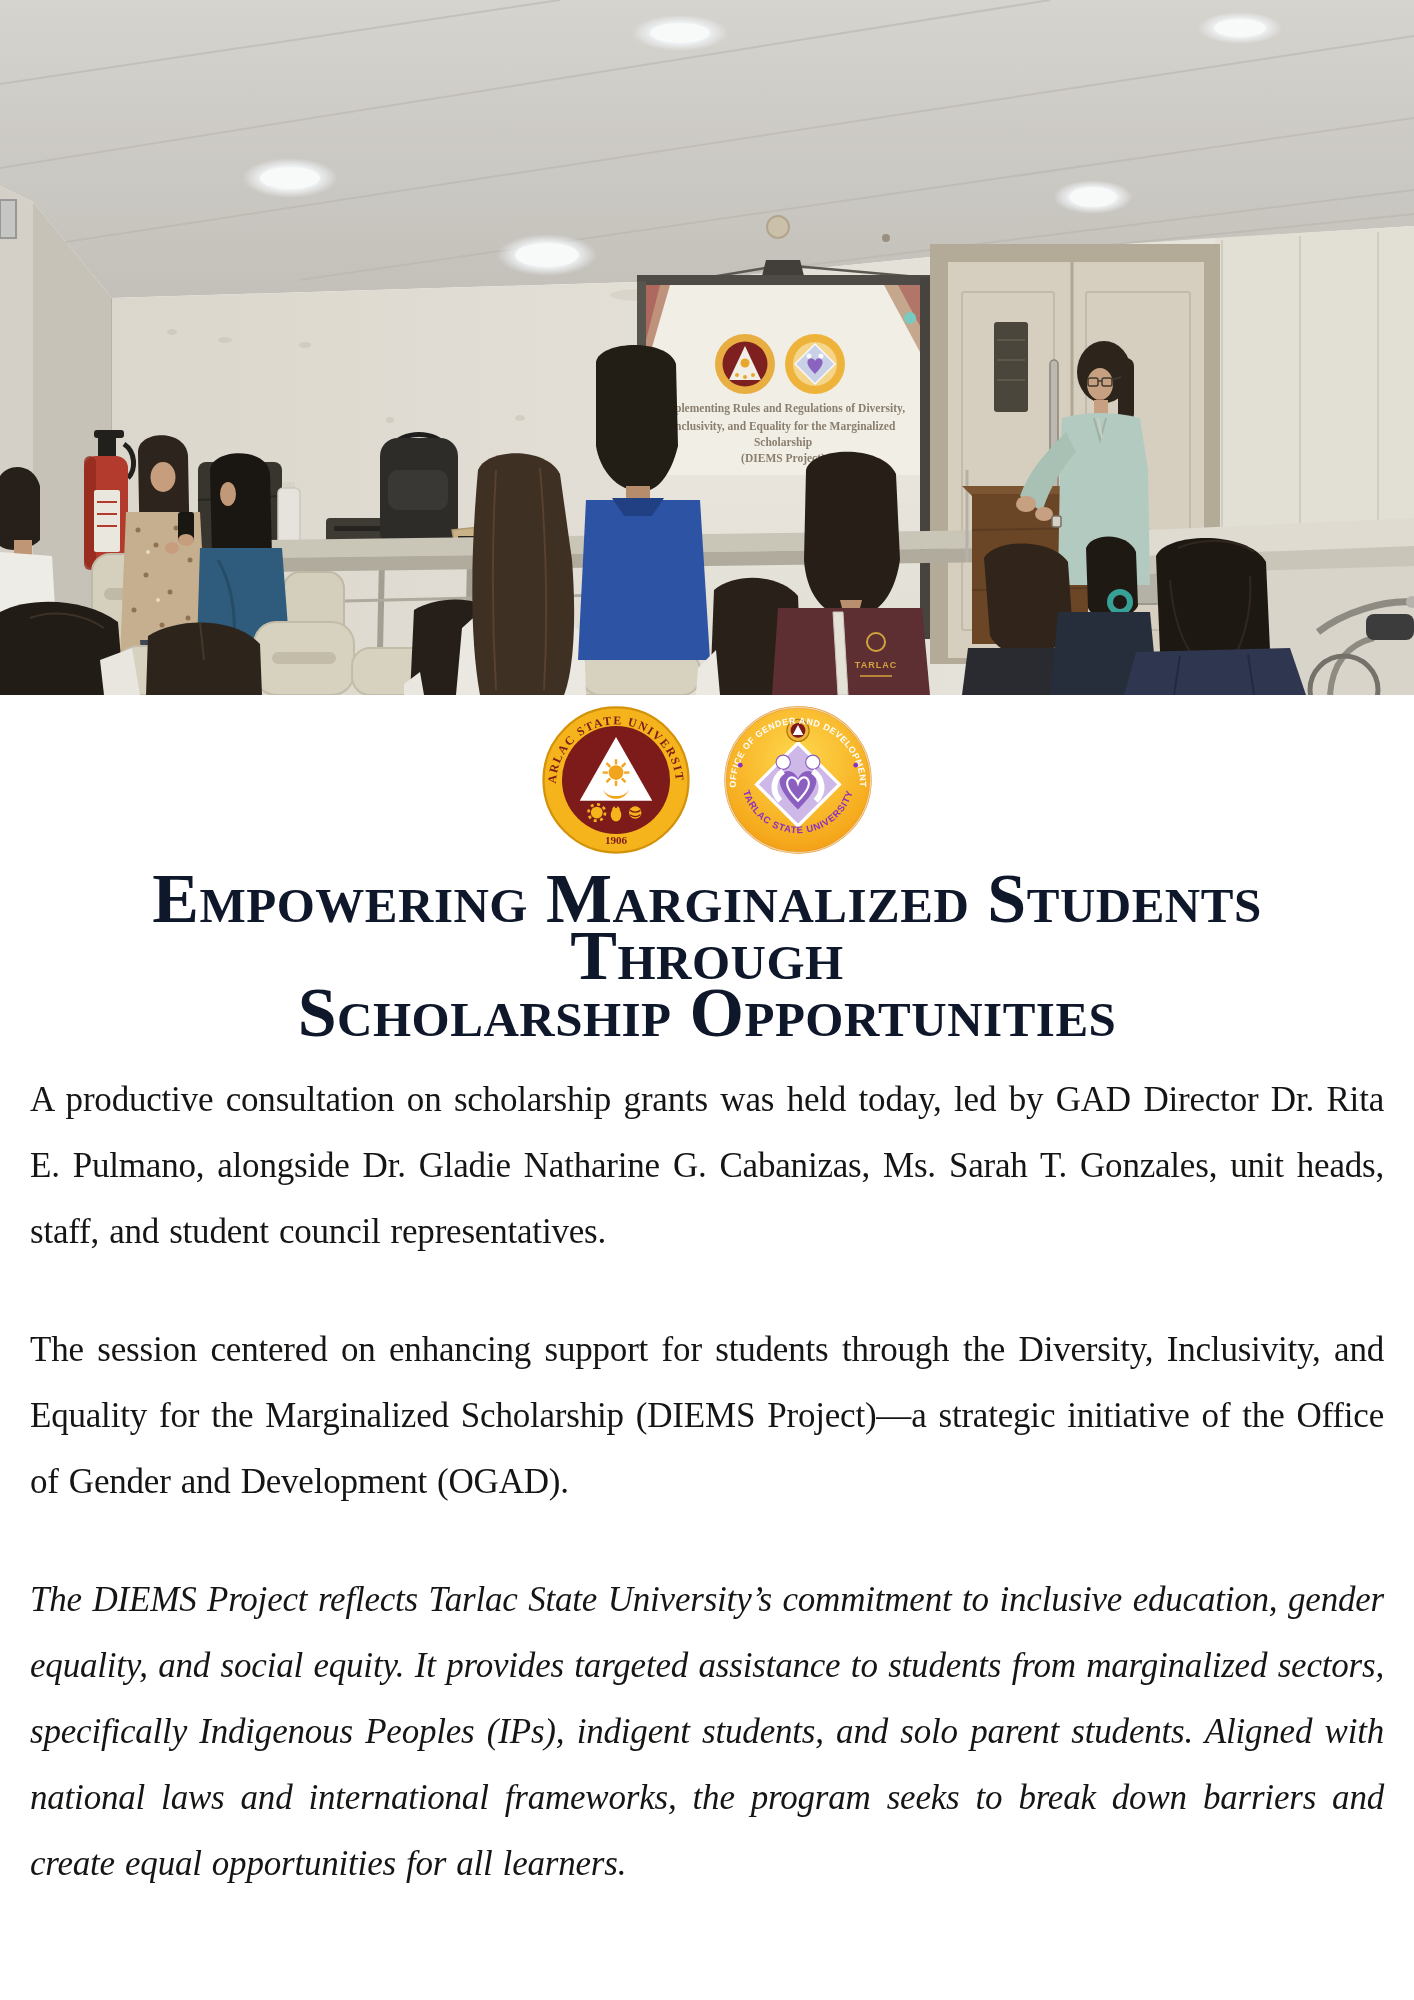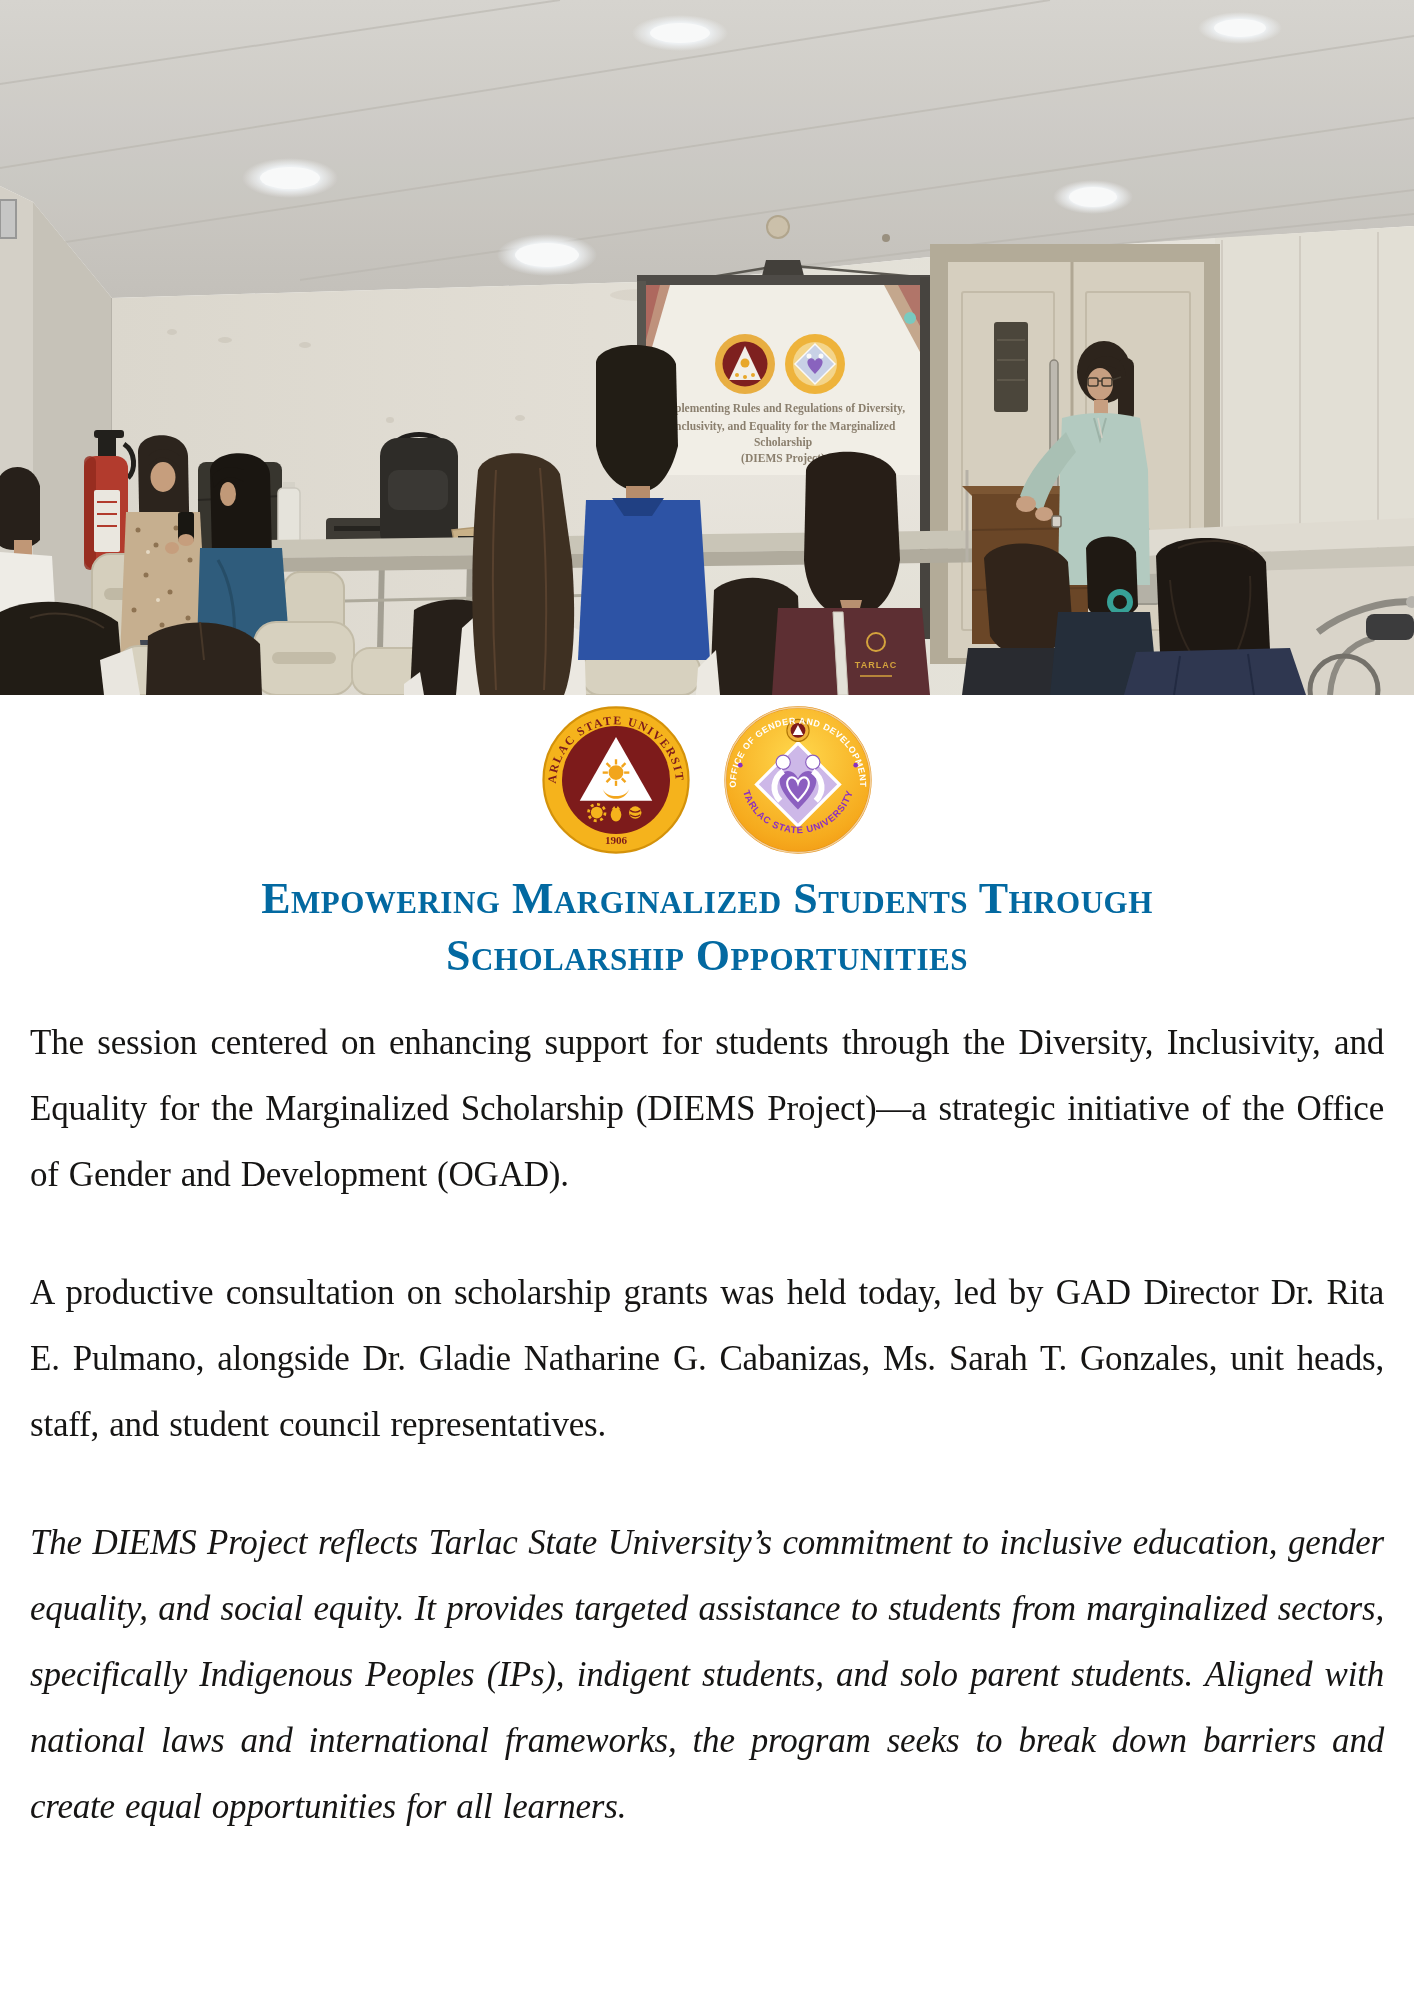--- a/index.html
+++ b/index.html
@@ -2,21 +2,21 @@
 <html><head>
 <meta charset="utf-8">
 <style>
   html,body{margin:0;padding:0;}
   body{width:1414px;height:2000px;background:#ffffff;font-family:"Liberation Serif",serif;overflow:hidden;}
   .poster{width:1414px;height:2000px;background:#fff;}
   .photo{display:block;width:1414px;height:695px;}
   .logos-row{display:flex;justify-content:center;align-items:center;gap:34px;margin-top:11px;height:148px;}
   .logo{width:148px;height:148px;display:block;}
   .title{margin:16px 30px 0;text-align:center;font-variant:small-caps;font-weight:bold;
-         font-size:44px;line-height:57px;color:#0369a1;letter-spacing:.5px;}
+         font-size:70px;line-height:57px;color:#0f172a;letter-spacing:.5px;}
   .article{margin:26px 30px 0;}
   .article p{margin:0 0 52px;font-size:35px;line-height:66px;text-align:justify;
              color:#161514;letter-spacing:-.2px;word-spacing:1.5px;}
   .article p:last-child{margin-bottom:0;font-style:italic;}
 </style>
 </head>
 <body>
 
 <div class="poster">
 
@@ -439,18 +439,18 @@
       <circle cx="89" cy="40" r="1.6" fill="#8b2fc0"></circle>
     </svg>
   </div>
 
   <h1 class="title">
     <span>Empowering Marginalized Students Through</span><br>
     <span>Scholarship Opportunities</span>
   </h1>
 
   <div class="article">
+    <p>A productive consultation on scholarship grants was held today, led by GAD Director Dr. Rita E. Pulmano, alongside Dr. Gladie Natharine G. Cabanizas, Ms. Sarah T. Gonzales, unit heads, staff, and student council representatives.</p>
     <p>The session centered on enhancing support for students through the Diversity, Inclusivity, and Equality for the Marginalized Scholarship (DIEMS Project)—a strategic initiative of the Office of Gender and Development (OGAD).</p>
-    <p>A productive consultation on scholarship grants was held today, led by GAD Director Dr. Rita E. Pulmano, alongside Dr. Gladie Natharine G. Cabanizas, Ms. Sarah T. Gonzales, unit heads, staff, and student council representatives.</p>
     <p>The DIEMS Project reflects Tarlac State University’s commitment to inclusive education, gender equality, and social equity. It provides targeted assistance to students from marginalized sectors, specifically Indigenous Peoples (IPs), indigent students, and solo parent students. Aligned with national laws and international frameworks, the program seeks to break down barriers and create equal opportunities for all learners.</p>
   </div>
 
 </div>
 
 </body></html>

